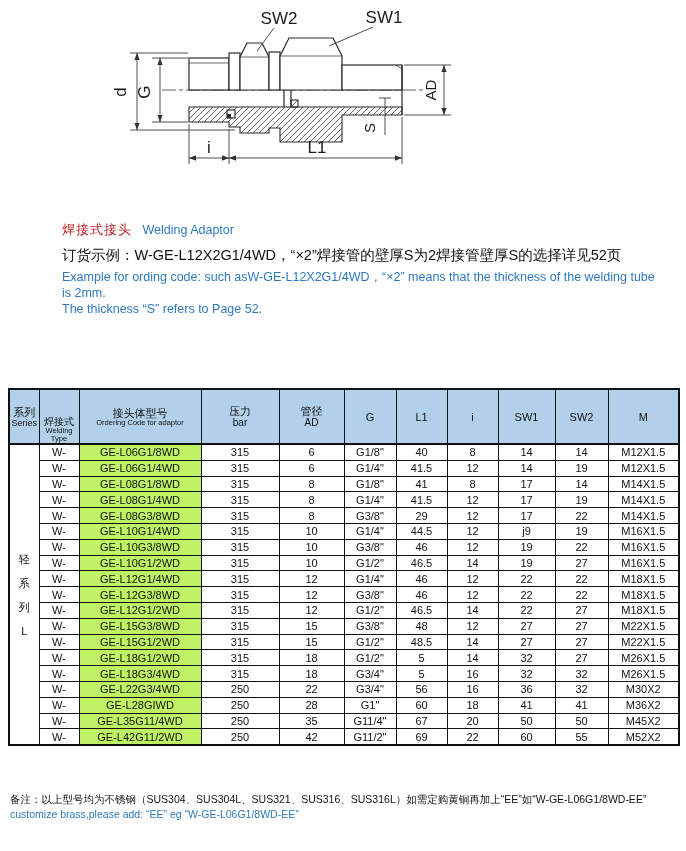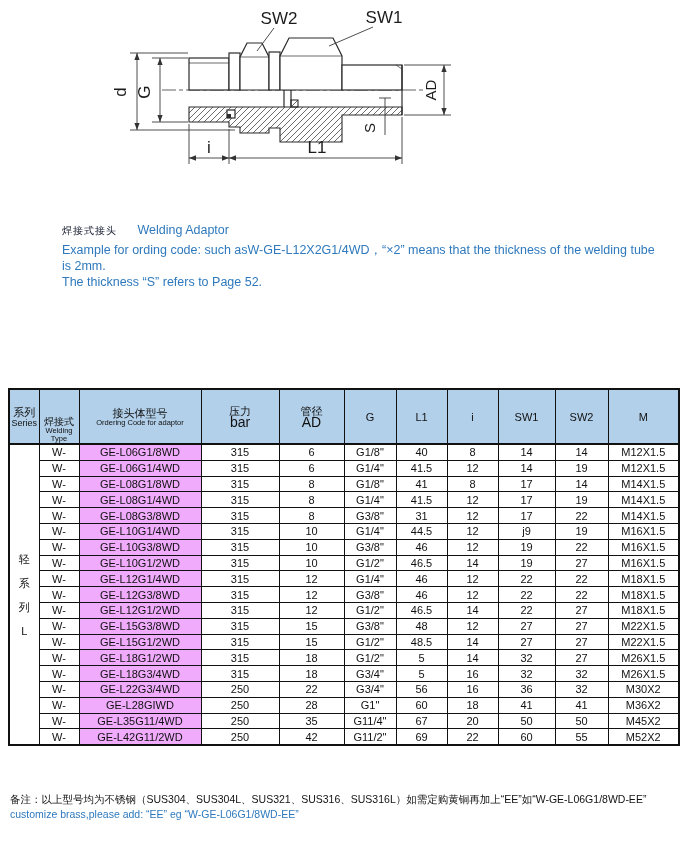--- a/index.html
+++ b/index.html
@@ -15,42 +15,42 @@
   .drawing .thin { fill:none;    stroke:#2b2b2b; stroke-width:0.7; }
   .drawing .sect { fill:url(#hatch); stroke:#2b2b2b; stroke-width:1.1; }
   .drawing .dim  { fill:none; stroke:#3a3a3a; stroke-width:0.9; }
   .drawing .cl   { fill:none; stroke:#3a3a3a; stroke-width:0.8; stroke-dasharray:14 3 4 3; }
   .drawing text  { fill:#1c1c1c; font-family:"Liberation Sans",sans-serif; }
   .lbl-big { font-size:17px; }
   .lbl-med { font-size:15px; }
 
   .intro { position:absolute; left:62px; top:220px; width:600px; }
   .title-line { white-space:nowrap; }
-  .title-zh { font-size:10px; color:#0f172a; letter-spacing:1px; }
-  .title-en { font-size:12.5px; color:#2e79bd; margin-left:16px; }
+  .title-zh { font-size:13px; color:#b91c1c; letter-spacing:1px; }
+  .title-en { font-size:12.5px; color:#2e79bd; margin-left:6px; }
   .order-zh { font-size:14.5px; color:#111; margin-top:7px; white-space:nowrap; }
   .order-en { font-size:12.5px; color:#2e79bd; margin-top:4px; line-height:16px; }
 
   table.spec {
     position:absolute; left:8px; top:388px; width:670px;
     border-collapse:collapse; table-layout:fixed;
     border:2px solid #111;
   }
   .spec th, .spec td {
     border:1px solid #111; text-align:center; vertical-align:middle;
     padding:0; overflow:hidden; white-space:nowrap;
   }
   .spec thead th { background:#b2d0ea; height:34px; font-weight:normal; border-bottom:2px solid #111; }
   .hz   { font-size:11px; line-height:12px; color:#111; }
   .hz-sm{ font-size:10px; line-height:10px;margin-top:27px; }
   .he   { font-size:9px;  line-height:10px; color:#111; }
   .he-xs{ font-size:7.5px; line-height:8px; }
-  .hm   { font-size:14px; line-height:11px; }
+  .hm   { font-size:10px; line-height:11px; }
   .spec td { font-size:11px; height:14.8px; color:#111; }
-  .code-cell { background:#f0abfc; }
+  .code-cell { background:#bef264; }
   .series-cell { background:#ffffff; font-size:12px; border-right:2px solid #111; }
   .series-cell div { line-height:24px; }
 
   .remark { position:absolute; left:10px; top:791px; width:670px; }
   .remark-zh { font-size:10.5px; color:#111; line-height:16px; white-space:nowrap; }
   .remark-en { font-size:10.5px; color:#2e79bd; line-height:15px; white-space:nowrap; }
 </style>
 </head>
 <body>
 
@@ -120,20 +120,21 @@
     <text class="lbl-big" x="187" y="24" text-anchor="middle">SW2</text>
     <line class="dim" x1="281" y1="27" x2="237" y2="46"></line>
     <text class="lbl-big" x="292" y="23" text-anchor="middle">SW1</text>
   </svg>
 
   <div class="intro">
     <div class="title-line">
       <span class="title-zh">焊接式接头</span>
       <span class="title-en">Welding Adaptor</span>
     </div>
+    <div class="order-zh">订货示例：W-GE-L12X2G1/4WD，“×2”焊接管的壁厚S为2焊接管壁厚S的选择详见52页</div>
     <div class="order-en">
       <div>Example for ording code: such asW-GE-L12X2G1/4WD，“×2” means that the thickness of the welding tube is 2mm.</div>
       <div>The thickness “S” refers to Page 52.</div>
     </div>
   </div>
 
   <table class="spec">
     <colgroup>
       <col style="width:30px">
         <col style="width:40px">
@@ -244,21 +245,21 @@
           <td>17</td>
           <td>19</td>
           <td>M14X1.5</td>
         </tr>
         <tr>
           <td>W-</td>
           <td class="code-cell">GE-L08G3/8WD</td>
           <td>315</td>
           <td>8</td>
           <td>G3/8"</td>
-          <td>31</td>
+          <td>29</td>
           <td>12</td>
           <td>17</td>
           <td>22</td>
           <td>M14X1.5</td>
         </tr>
         <tr>
           <td>W-</td>
           <td class="code-cell">GE-L10G1/4WD</td>
           <td>315</td>
           <td>10</td>

